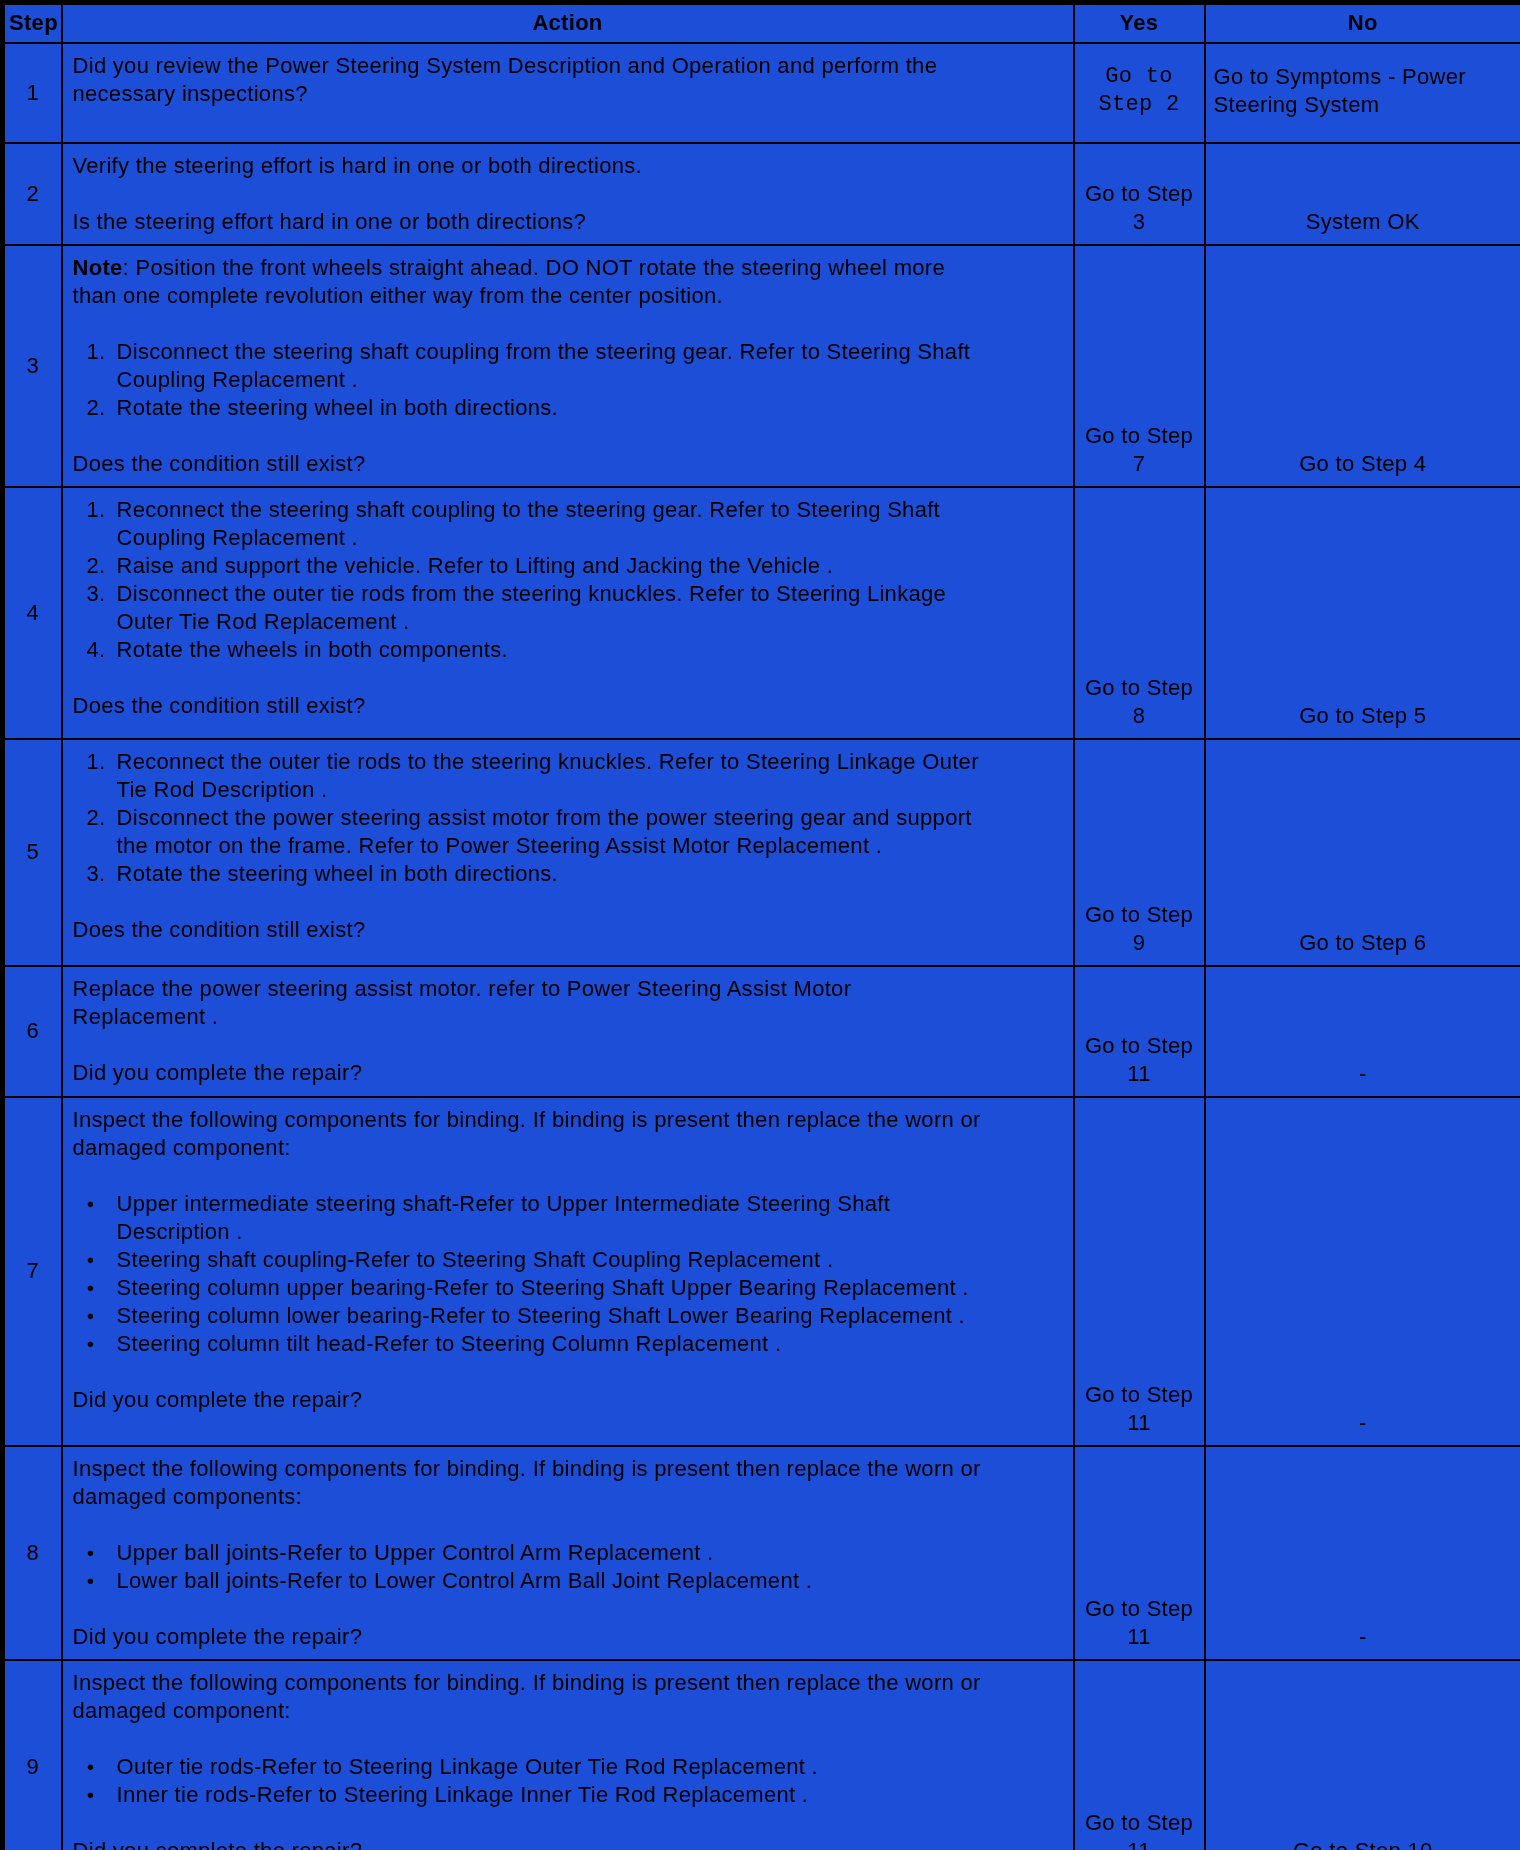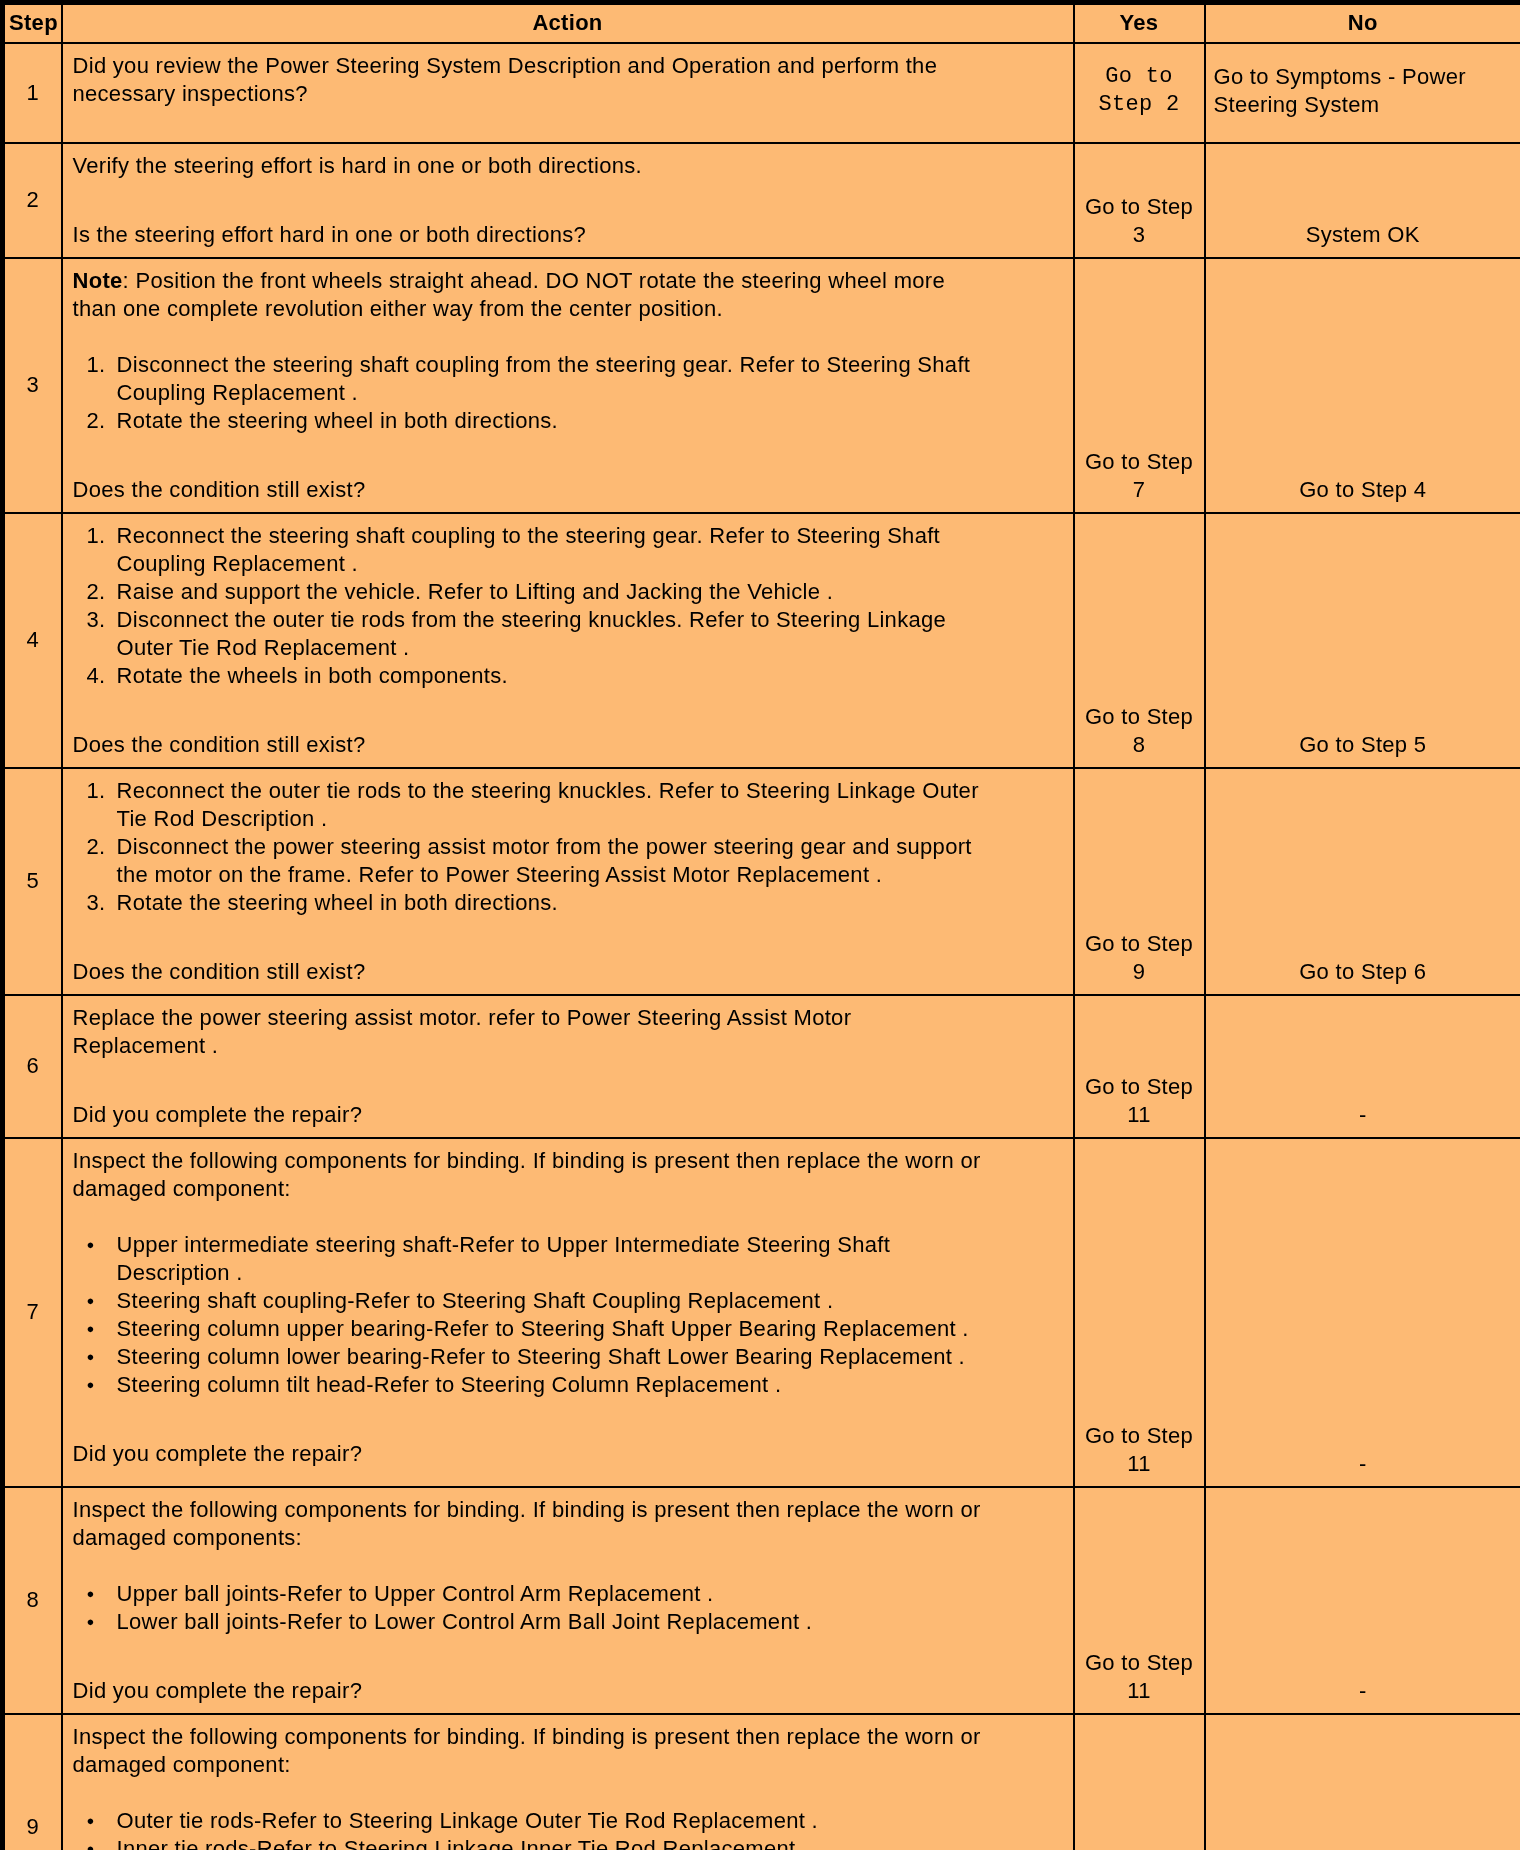--- a/index.html
+++ b/index.html
@@ -6,21 +6,21 @@
     margin: 0;
     padding: 0;
     background: #ffffff;
     color: #000000;
     font-family: "Liberation Sans", "DejaVu Sans", sans-serif;
   }
   .page {
     width: 1520px;
     height: 1850px;
     box-sizing: border-box;
-    background: #fdba74;
+    background: #1d4ed8;
   }
   table.diag {
     width: 1520px;
     table-layout: fixed;
     border-collapse: collapse;
     border: 5px solid #000;
     font-size: 22px;
     line-height: 28px;
     letter-spacing: 0.3px;
   }
@@ -49,21 +49,21 @@
   td.yes, td.no {
     text-align: center;
     vertical-align: bottom;
     padding: 4px 6px 8px 6px;
   }
   
   tbody tr:nth-child(1) td.yes { vertical-align: middle; font-family: Liberation Mono, monospace; }
   tbody tr:nth-child(1) td.no  { vertical-align: middle; text-align: left; padding-left: 8px; }
 
   td.action p { margin: 0; }
-  td.action .question, td.action .para + .para { margin-top: 41px; }
+  td.action .question, td.action .para + .para { margin-top: 28px; }
   td.action p + p { margin-top: 28px; }
   td.action ol, td.action ul {
     list-style: none;
     margin: 28px 0 0 0;
     padding: 0;
   }
   td.action > :first-child { margin-top: 0 !important; }
   td.action li { display: flex; }
   td.action li .marker {
     flex: none;

